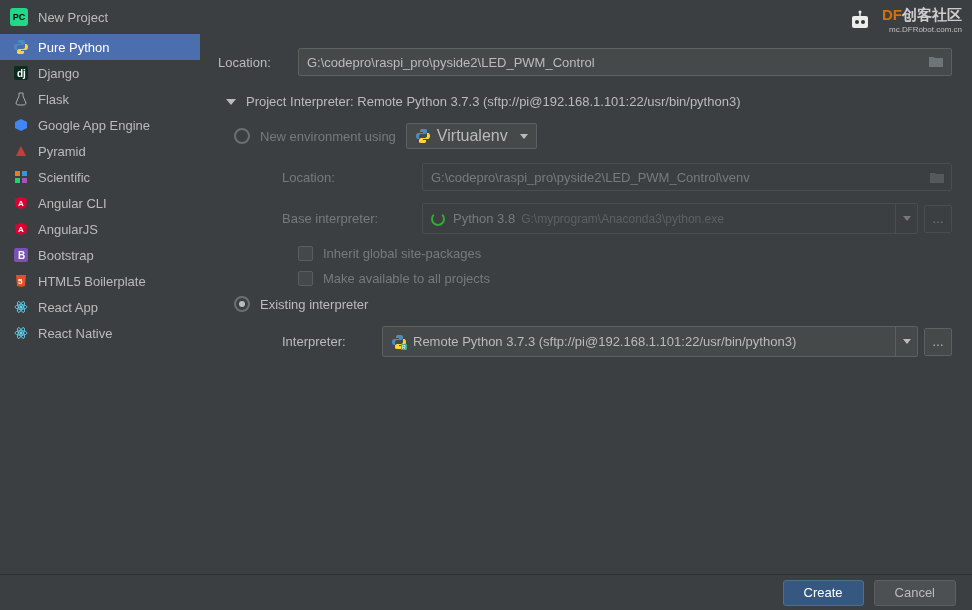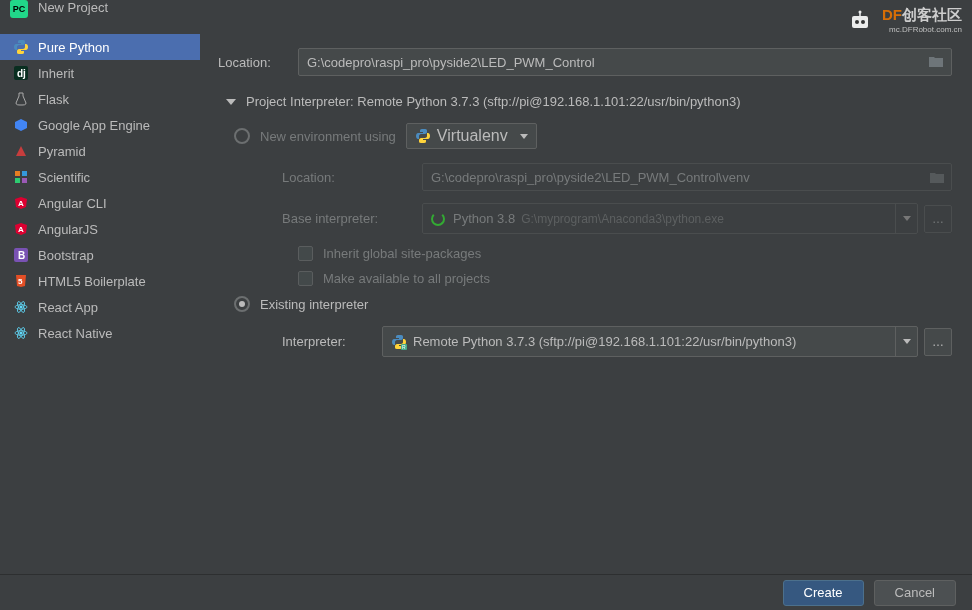--- a/index.html
+++ b/index.html
@@ -1,17 +1,17 @@
 <!DOCTYPE html>
 <html><head>
 <meta charset="utf-8">
 <style>
 * { margin: 0; padding: 0; box-sizing: border-box; font-family: "Segoe UI", Arial, sans-serif; }
 body { background: #3c3f41; color: #bbbbbb; width: 972px; height: 610px; overflow: hidden; position: relative; }
-.titlebar { height: 34px; display: flex; padding: 0 10px; background: #3c3f41; }
+.titlebar { height: 34px; display: flex; align-items: center; padding: 0 10px; background: #3c3f41; }
 .titlebar .app-icon { width: 18px; height: 18px; background: #21d789; border-radius: 3px; margin-right: 10px; display: flex; align-items: center; justify-content: center; font-size: 9px; font-weight: bold; color: #000; }
 .titlebar .title { color: #bbbbbb; font-size: 13px; }
 .main { display: flex; height: 528px; }
 .sidebar { width: 200px; background: #3c3f41; overflow-y: auto; }
 .sidebar-item { display: flex; align-items: center; height: 26px; padding: 0 12px; font-size: 13px; color: #bbbbbb; cursor: pointer; }
 .sidebar-item.selected { background: #4b6eaf; color: #ffffff; }
 .sidebar-item .icon { width: 18px; height: 16px; margin-right: 8px; display: flex; align-items: center; justify-content: center; flex-shrink: 0; }
 .content { flex: 1; padding: 14px 20px 14px 18px; position: relative; }
 .row { display: flex; align-items: center; margin-bottom: 12px; }
 .label { font-size: 13px; color: #bbbbbb; }
@@ -76,21 +76,21 @@
       </span>
       <span>Pure Python</span>
     </div>
     <div class="sidebar-item">
       <span class="icon">
           <svg width="14" height="14" viewBox="0 0 14 14">
             <rect width="14" height="14" fill="#092e20" rx="2"></rect>
             <text x="3" y="11" font-size="10" fill="#fff" font-weight="bold">dj</text>
           </svg>
         </span>
-      <span>Inherit</span>
+      <span>Django</span>
     </div>
     <div class="sidebar-item">
       <span class="icon">
           <svg width="14" height="14" viewBox="0 0 14 14">
             <path d="M5 1h4v3l3 7c0 2-2 2-5 2s-5 0-5-2l3-7V1z" fill="none" stroke="#aaa" stroke-width="1"></path>
           </svg>
         </span>
       <span>Flask</span>
     </div>
     <div class="sidebar-item">

